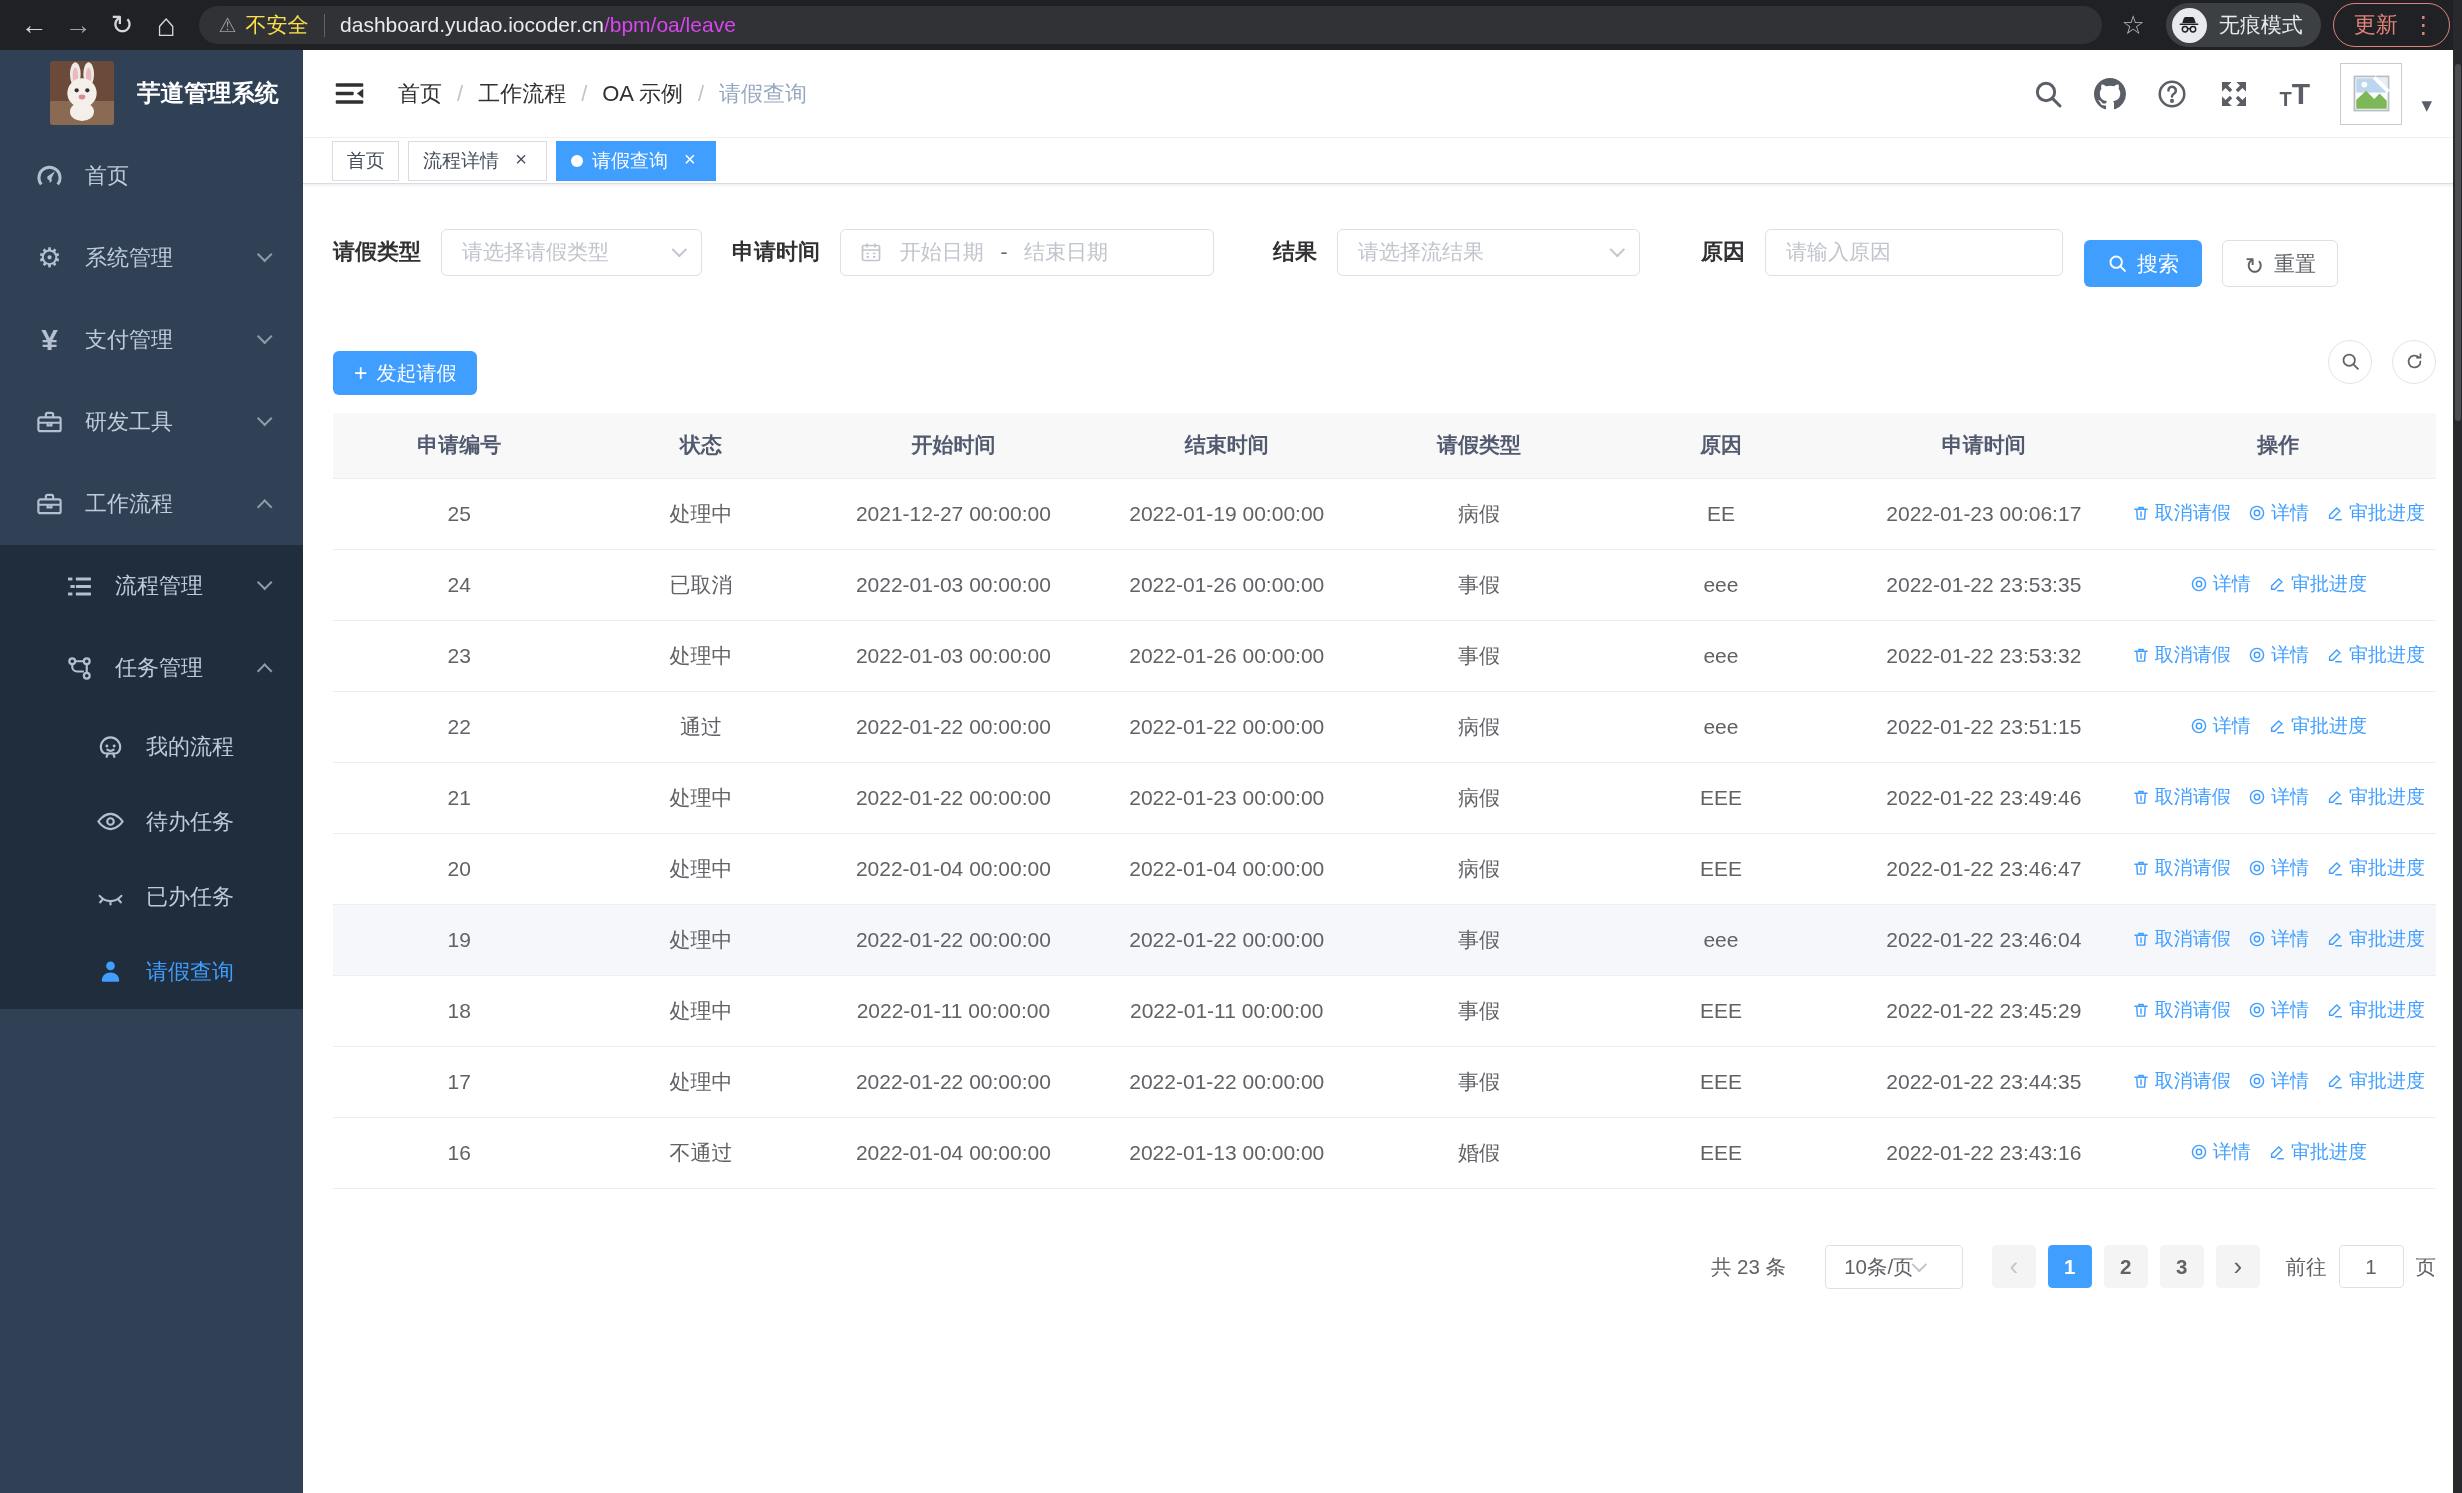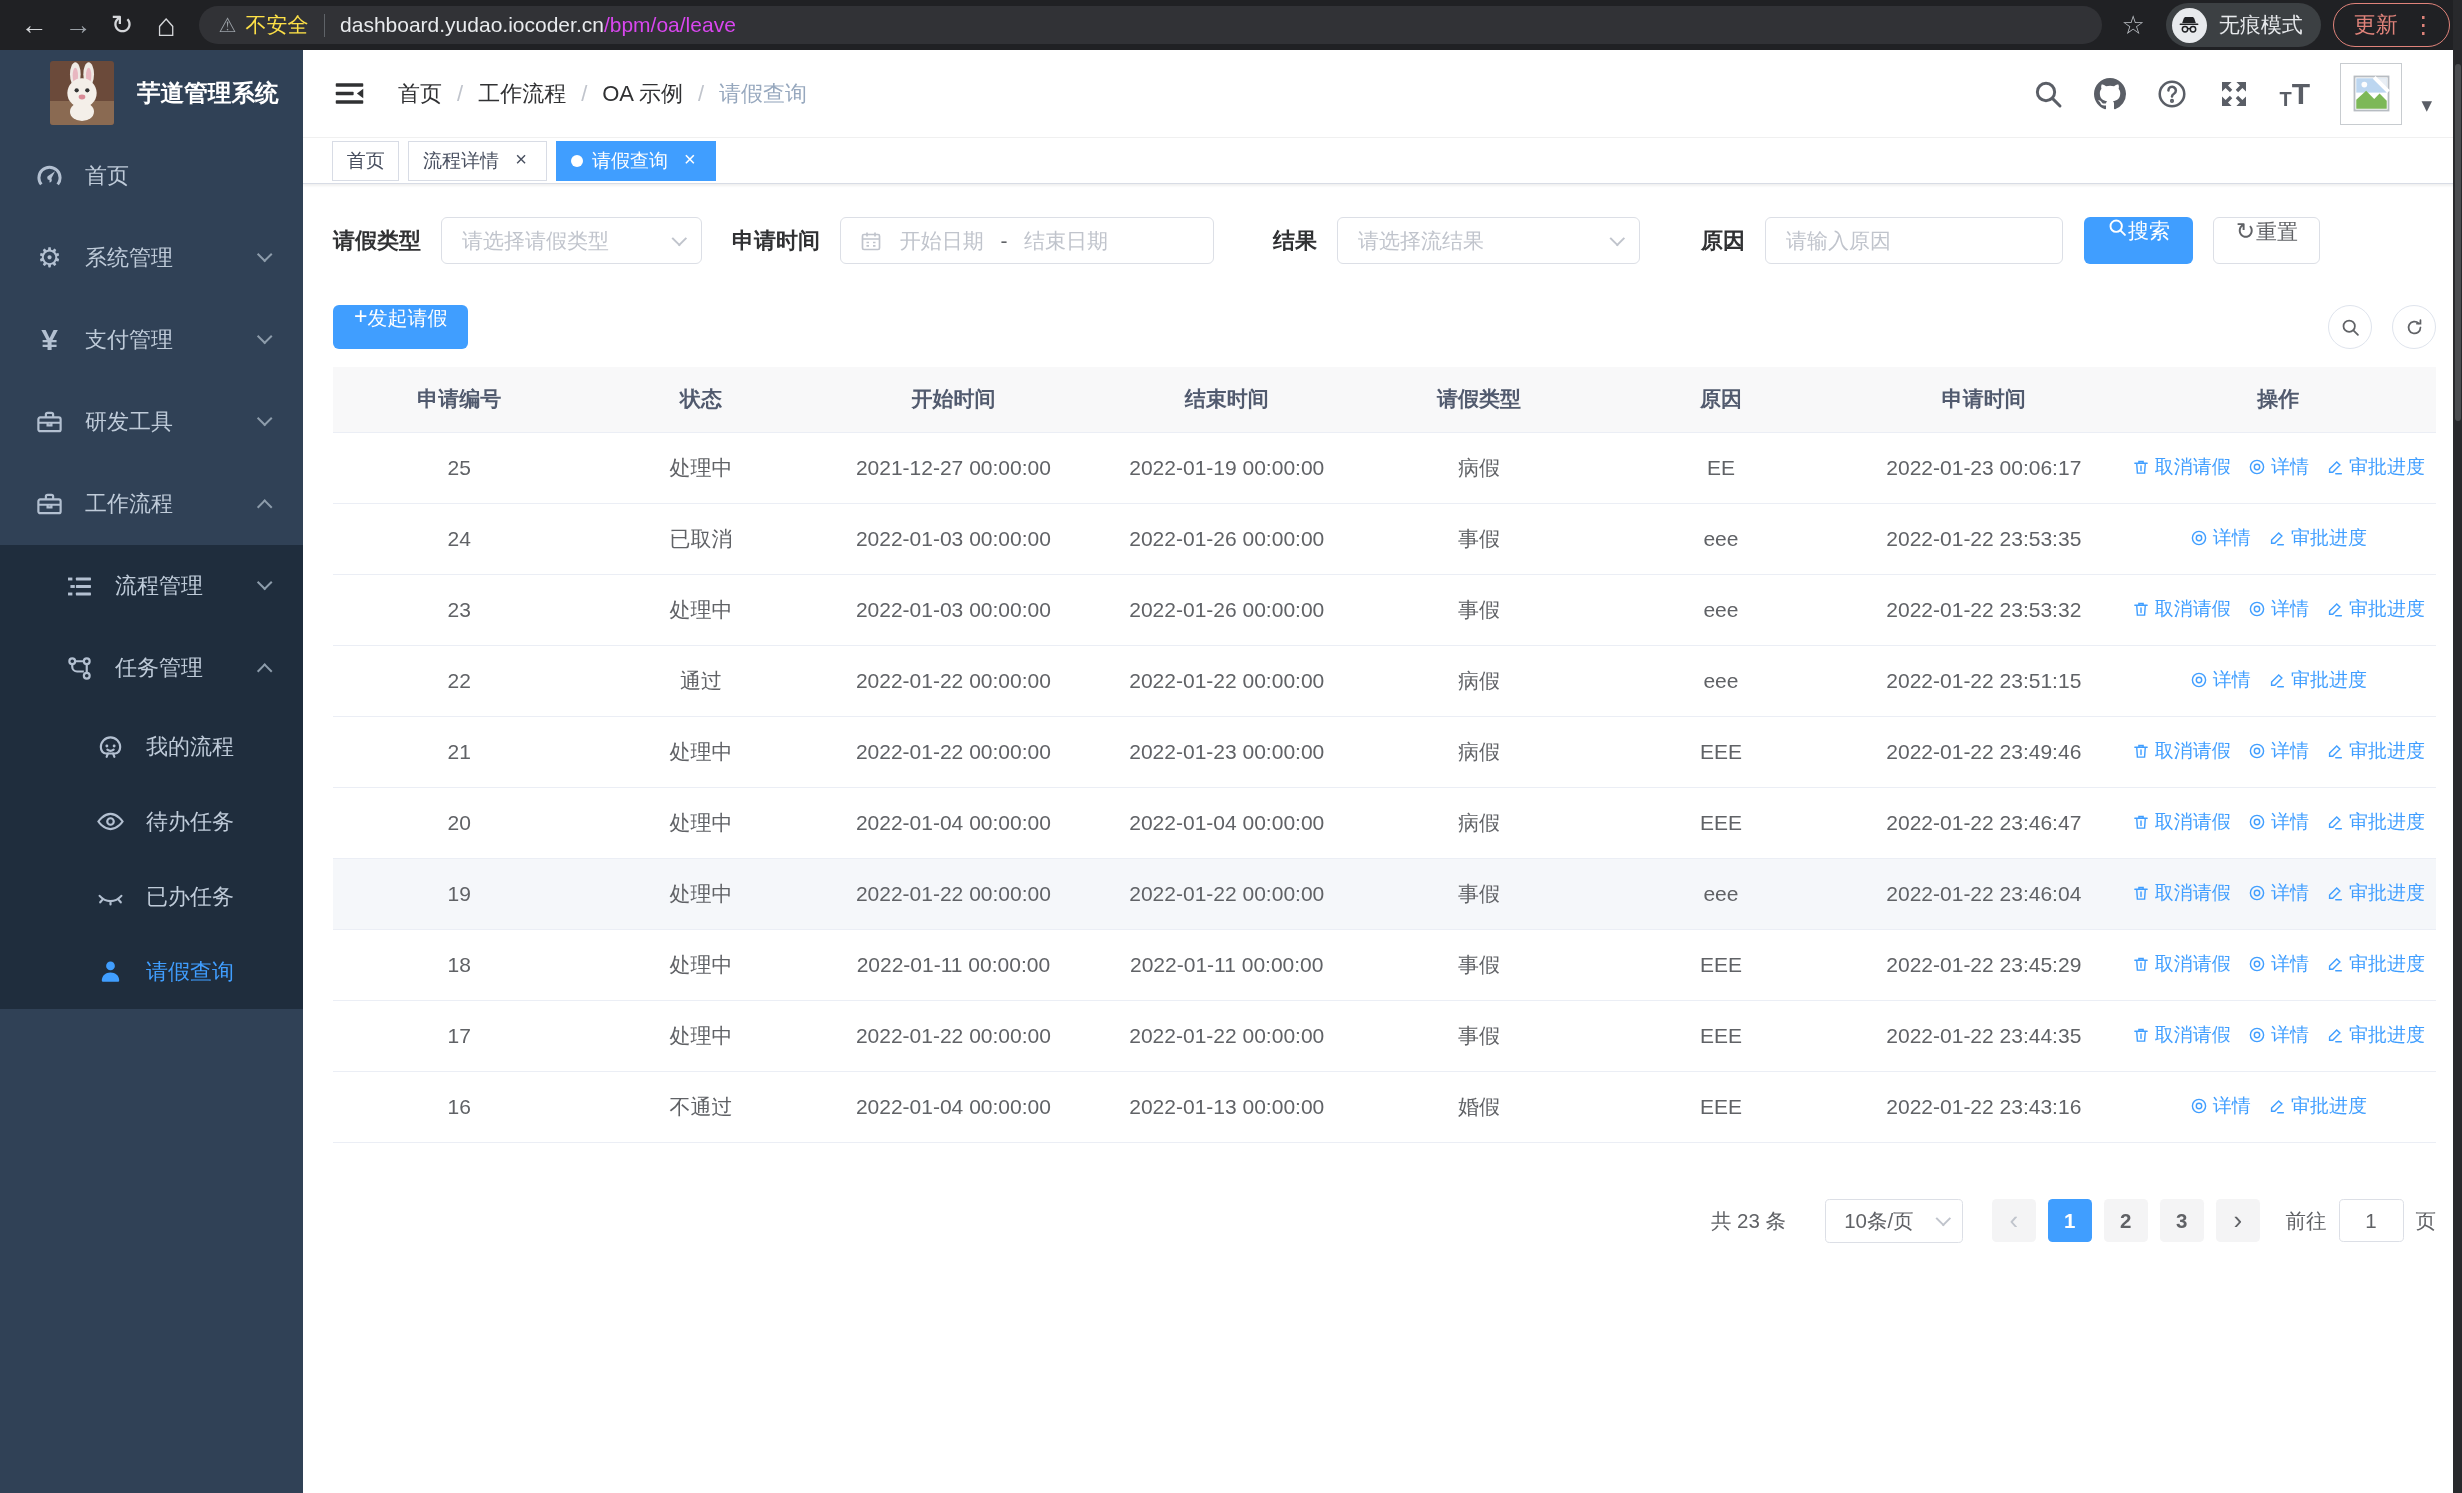--- a/index.html
+++ b/index.html
@@ -78,21 +78,21 @@
   .content { flex:1; padding:33px 26px 0 30px; background:#fff; overflow:hidden; }
   .filters { display:flex; align-items:center; }
   .f-label { font-size:22px; font-weight:700; color:#303133; margin-right:20px; white-space:nowrap; }
   .select { height:47px; border:0.8px solid #dcdfe6; border-radius:6px; background:#fff; display:flex; align-items:center; justify-content:space-between; padding:0 16.7px 0 20px; font-size:21px; color:#c0c4cc; cursor:pointer; }
   .sel-chev { width:10.6px; height:10.6px; border-right:2.3px solid #c0c4cc; border-bottom:2.3px solid #c0c4cc; transform:rotate(45deg); margin-top:-5.3px; flex-shrink:0; }
   .daterange { width:374px; height:47px; border:0.8px solid #dcdfe6; border-radius:6px; background:#fff; display:flex; align-items:center; padding:0 18px; gap:16.7px; font-size:21px; color:#c0c4cc; cursor:text; }
   .daterange .cal { width:24px; height:24px; color:#c0c4cc; flex-shrink:0; }
   .daterange .dsep { color:#606266; }
   .text-input { height:47px; border:0.8px solid #dcdfe6; border-radius:6px; background:#fff; font-size:21px; color:#606266; padding:0 20px; outline:none; font-family:inherit; }
   .text-input::placeholder { color:#c0c4cc; }
-  .btn { height:47px; border-radius:6px; font-size:21px; display:inline-flex; align-items:flex-start; justify-content:center; cursor:pointer; border:none; font-family:inherit; white-space:nowrap; }
+  .btn { height:47px; border-radius:6px; font-size:21px; display:inline-flex; align-items:center; justify-content:center; gap:9px; cursor:pointer; border:none; font-family:inherit; white-space:nowrap;margin-top:23px; }
   .btn-primary { background:#409eff; color:#fff; padding:0 23px; }
   .btn-plain { background:#fff; color:#606266; border:0.8px solid #dcdfe6; padding:0 21px; }
   .btn .bicon { width:21px; height:21px; }
   .btn-plain .bicon { color:#606266; font-size:23px; }
 
   .toolbar { margin-top:41px; display:flex; align-items:center; }
   .btn-create { height:44px; font-size:20px; padding:0 21px; }
   .plus-glyph { font-size:23px; font-weight:400; line-height:1; }
   .toolbar-right { margin-left:auto; display:flex; gap:20px; }
   .circle-btn { width:44px; height:44px; border-radius:50%; border:1.5px solid #dfe4ed; background:#fff; display:flex; align-items:center; justify-content:center; color:#606266; cursor:pointer; }
@@ -100,21 +100,21 @@
 
   table { width:100%; border-collapse:collapse; margin-top:18px; table-layout:fixed; }
   thead th { background:#f8f8f9; height:65px; font-size:21px; font-weight:700; color:#515a6e; text-align:center; border-bottom:1.5px solid #ebeef5; }
   tbody td { height:71px; border-bottom:1.5px solid #ebeef5; font-size:21px; color:#606266; text-align:center; white-space:nowrap; overflow:hidden; }
   tbody tr.hovered { background:#f5f7fa; }
   .op { color:#409eff; font-size:19px; display:inline-flex; align-items:center; gap:5.3px; margin:0 8.4px; cursor:pointer; text-decoration:none; white-space:nowrap; }
   .op .icon { width:18px; height:18px; }
 
   .pagination { margin-top:56px; display:flex; align-items:center; justify-content:flex-end; font-size:20.5px; color:#606266; gap:12px; padding-bottom:30px; }
   .pg-total { margin-right:27px; }
-  .page-size { width:138px; height:44px; border:0.8px solid #dcdfe6; border-radius:4.6px; display:flex; align-items:center; justify-content:space-between; padding:0 13.7px 0 18px; color:#606266; font-size:20.5px; cursor:pointer; background:#fff; margin-right:16.7px; }
+  .page-size { width:138px; height:44px; border:0.8px solid #dcdfe6; border-radius:4.6px; display:flex; align-items:center; justify-content:flex-start; padding:0 13.7px 0 18px; color:#606266; font-size:20.5px; cursor:pointer; background:#fff; margin-right:16.7px; }
   .pg-pages { display:flex; align-items:center; gap:12px; }
   .pg-btn { min-width:44px; height:43px; background:#f4f4f5; border-radius:4.6px; display:flex; align-items:center; justify-content:center; font-weight:700; color:#606266; font-size:20.5px; cursor:pointer; padding:0 6px; }
   .pg-btn.arrow-prev { color:#c0c4cc; font-size:26px; font-weight:400; }
   .pg-btn.arrow-next { color:#606266; font-size:26px; font-weight:400; }
   .pg-btn.active { background:#409eff; color:#fff; }
   .pg-goto { display:flex; align-items:center; gap:12px; margin-left:13.7px; }
   .goto-input { width:65px; height:43px; border:0.8px solid #dcdfe6; border-radius:4.6px; text-align:center; font-size:20.5px; color:#606266; outline:none; font-family:inherit; }
 
   
   .scroll-strip { position:fixed; right:0; top:0; width:9px; height:100%; background:#28292c; z-index:30; cursor:pointer; }

